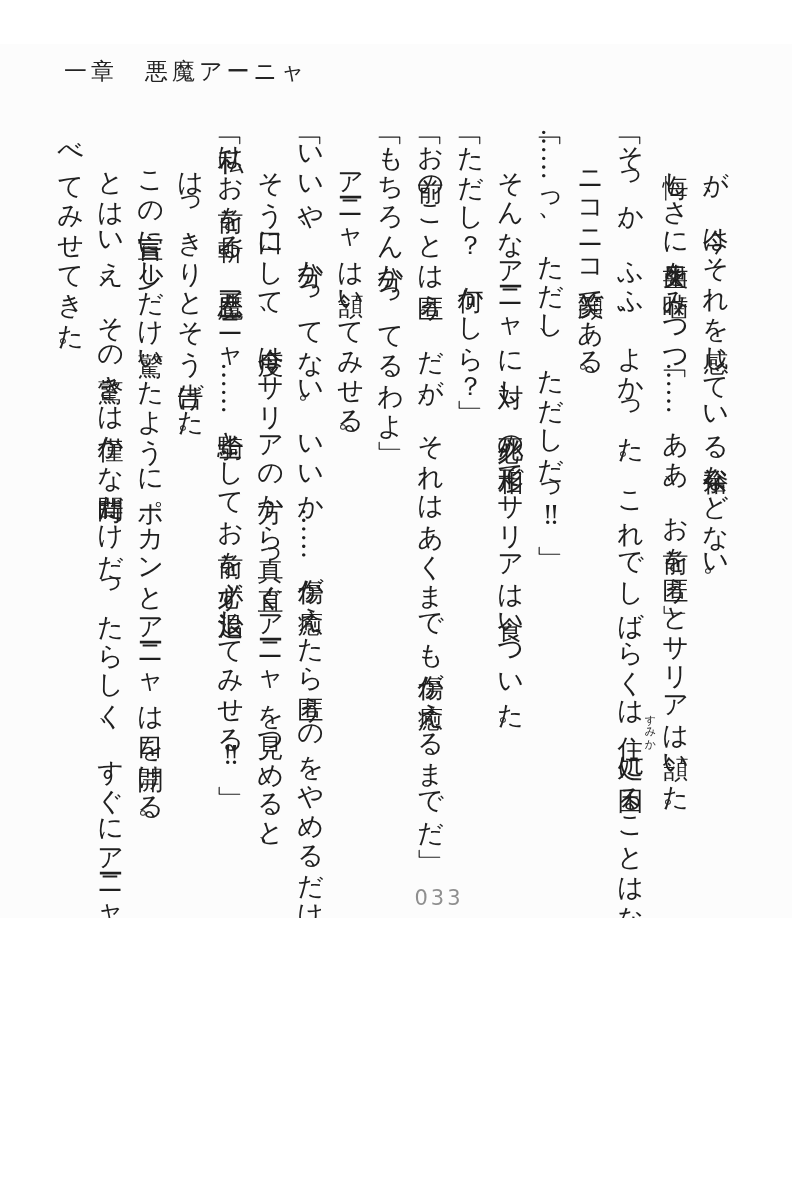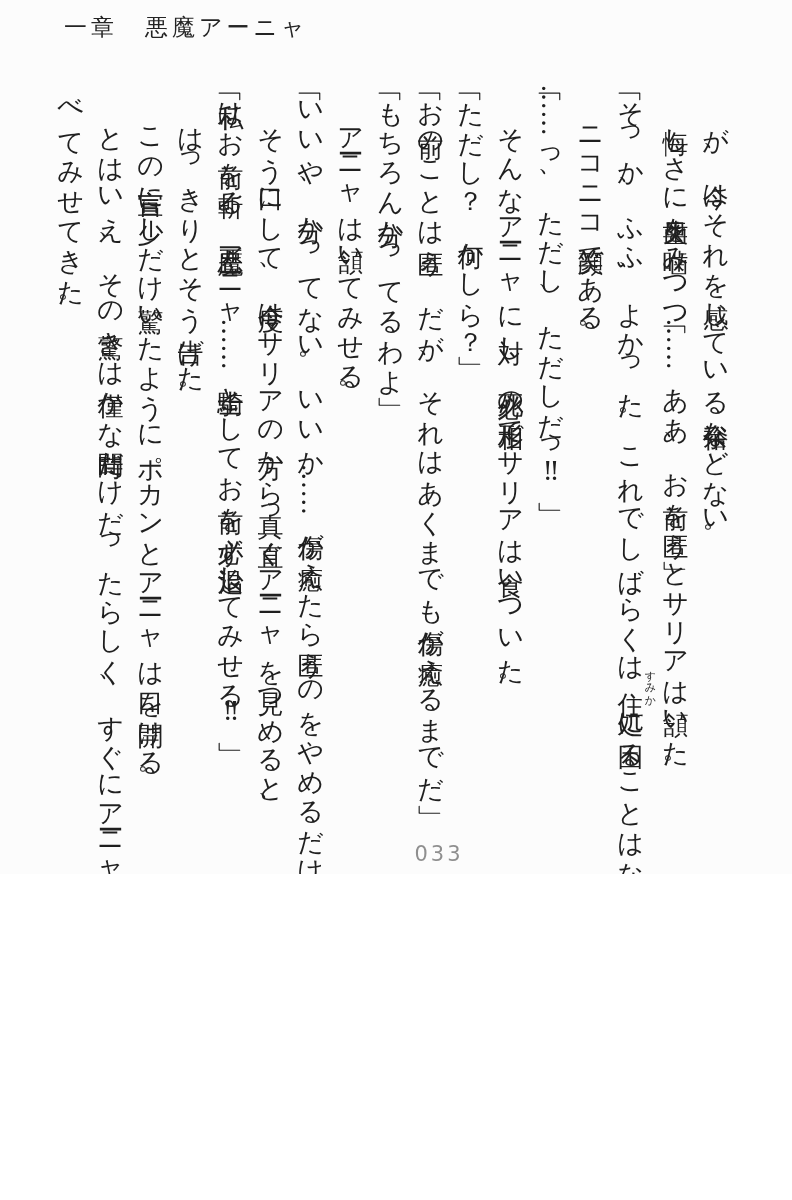--- a/index.html
+++ b/index.html
@@ -11,20 +11,21 @@
     height: 1200px;
     font-family: "DejaVu Serif", serif;
   }
   .page {
     position: relative;
     width: 792px;
     height: 874px;
     overflow: hidden;
     background: #fcfcfc;
     color: #1f1f1f;
+    margin-top: 44px;
   }
   .chapter-header {
     position: absolute;
     top: 12px;
     left: 64px;
     font-size: 23px;
     letter-spacing: 4px;
     color: #242424;
     white-space: nowrap;
   }

